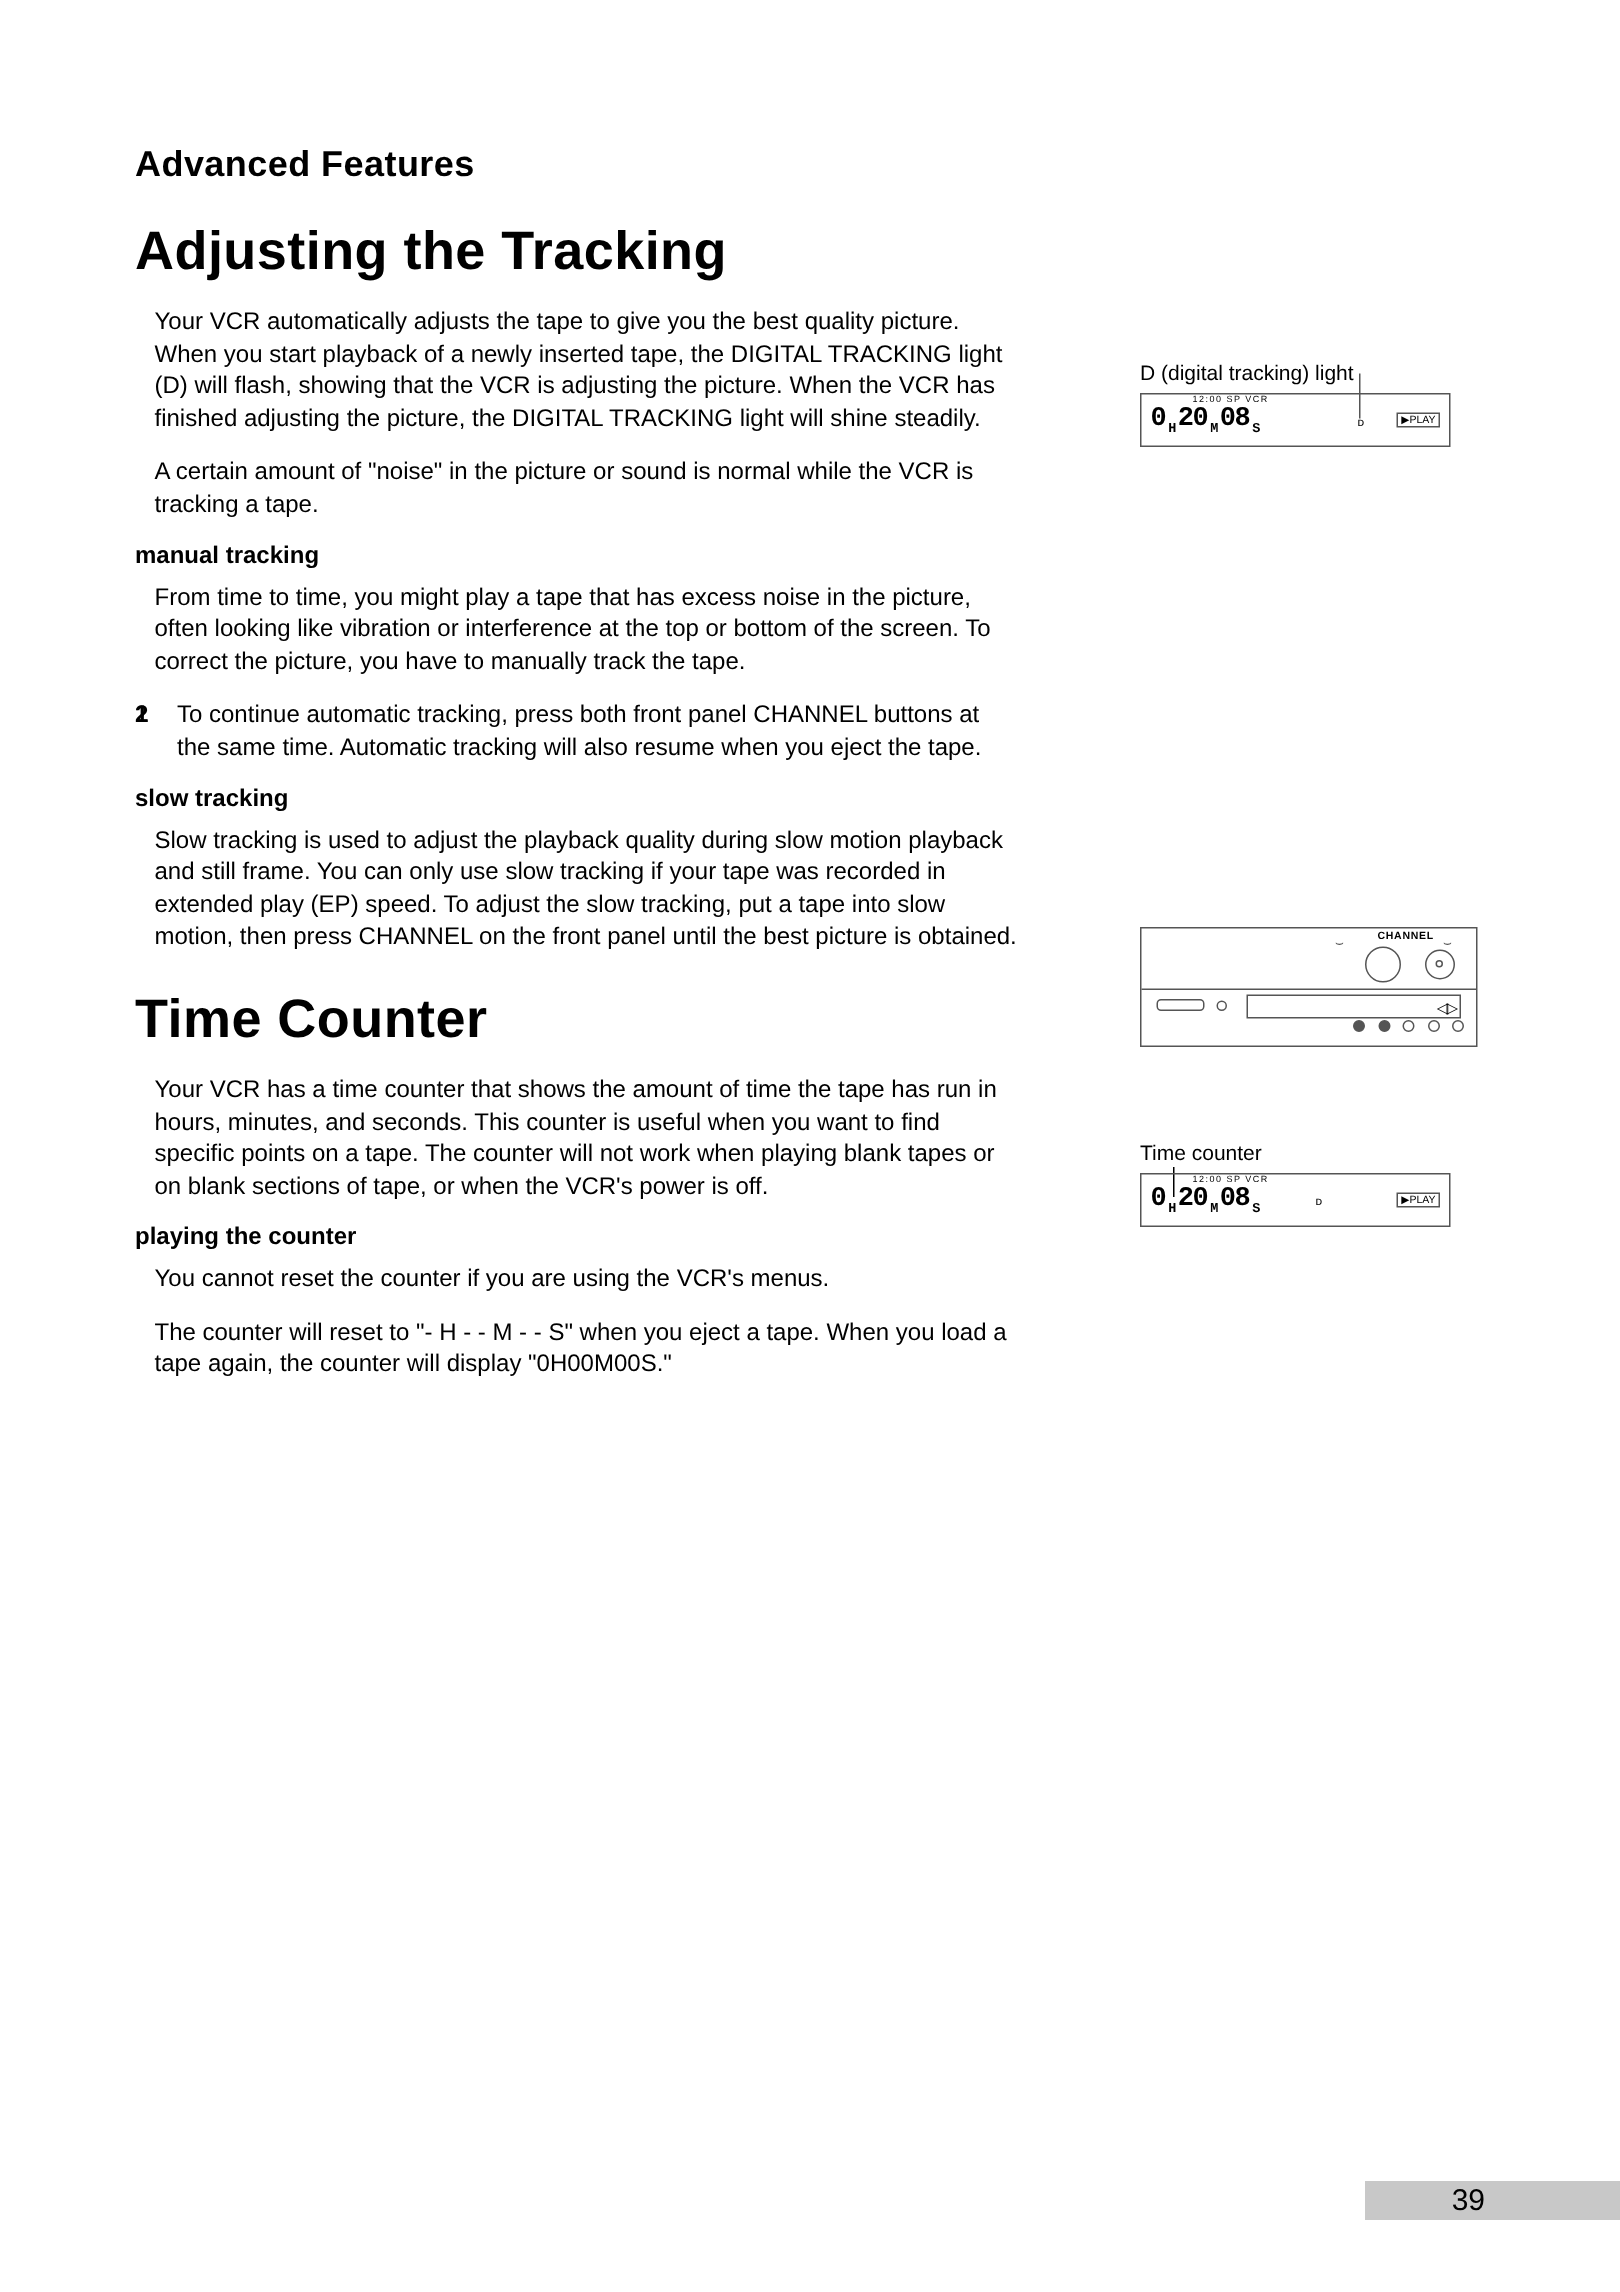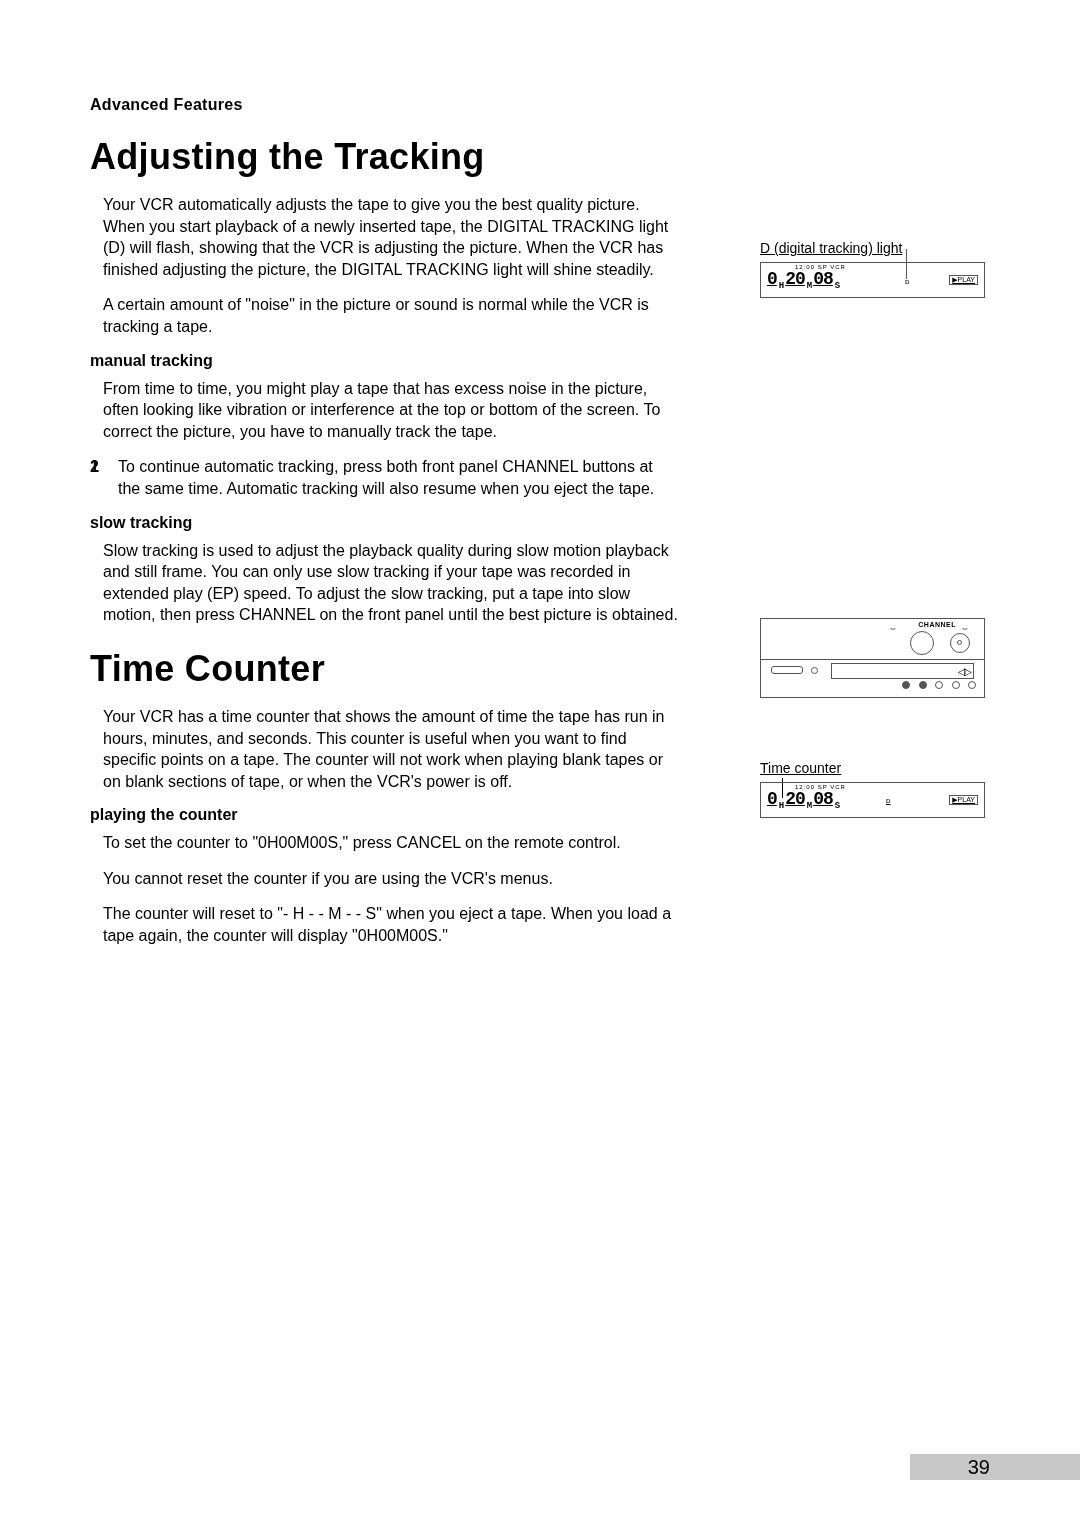--- a/index.html
+++ b/index.html
@@ -10,21 +10,21 @@
     color: #000000;
   }
   .page {
     width: 1080px;
     height: 1528px;
     position: relative;
     box-sizing: border-box;
     padding: 96px 90px 60px 90px;
   }
   .section-header {
-    font-size: 16px;
+    font-size: 24px;
     font-weight: bold;
     margin: 0 0 6px 0;
     letter-spacing: 0.3px;
   }
   .h1 {
     font-size: 36px;
     font-weight: bold;
     margin: 22px 0 16px 0;
     letter-spacing: 0.3px;
   }
@@ -59,41 +59,40 @@
     top: 0;
     font-weight: bold;
   }
   .right-figs {
     position: absolute;
     right: 90px;
     top: 240px;
     width: 230px;
   }
   .fig {
-    text-decoration: underline;
   }
   .fig-label {
     font-size: 14px;
     margin-bottom: 6px;
   }
   .fig-label.with-line {
     position: relative;
   }
   .fig-label.with-line::after {
     content: "";
     position: absolute;
     left: 58px;
     top: 18px;
     width: 1px;
     height: 18px;
     background: #000;
   }
   .display-panel {
     border: 1px solid #555;
-    width: 225px;
+    width: 207px;
     height: 36px;
     position: relative;
     display: flex;
     align-items: center;
     justify-content: space-between;
     padding: 2px 6px;
     box-sizing: border-box;
   }
   .display-panel .lcd {
     font-family: "Courier New", monospace;
@@ -229,21 +228,20 @@
     </li>
   </ol>
 
   <div class="h2">slow tracking</div>
   <p class="body">Slow tracking is used to adjust the playback quality during slow motion playback and still frame. You can only use slow tracking if your tape was recorded in extended play (EP) speed. To adjust the slow tracking, put a tape into slow motion, then press CHANNEL on the front panel until the best picture is obtained.</p>
 
   <div class="h1">Time Counter</div>
   <p class="body">Your VCR has a time counter that shows the amount of time the tape has run in hours, minutes, and seconds. This counter is useful when you want to find specific points on a tape. The counter will not work when playing blank tapes or on blank sections of tape, or when the VCR's power is off.</p>
 
   <div class="h2">playing the counter</div>
-  <p class="body">To set the counter to "0H00M00S," press CANCEL on the remote control.</p>
   <p class="body">You cannot reset the counter if you are using the VCR's menus.</p>
   <p class="body">The counter will reset to "- H - - M - - S" when you eject a tape. When you load a tape again, the counter will display "0H00M00S."</p>
 
   <div class="right-figs">
 
     <div class="fig">
       <div class="fig-label">D (digital tracking) light</div>
       <div class="display-panel">
         <div class="d-line"></div>
         <span class="tiny-row">12:00  SP  VCR</span>

